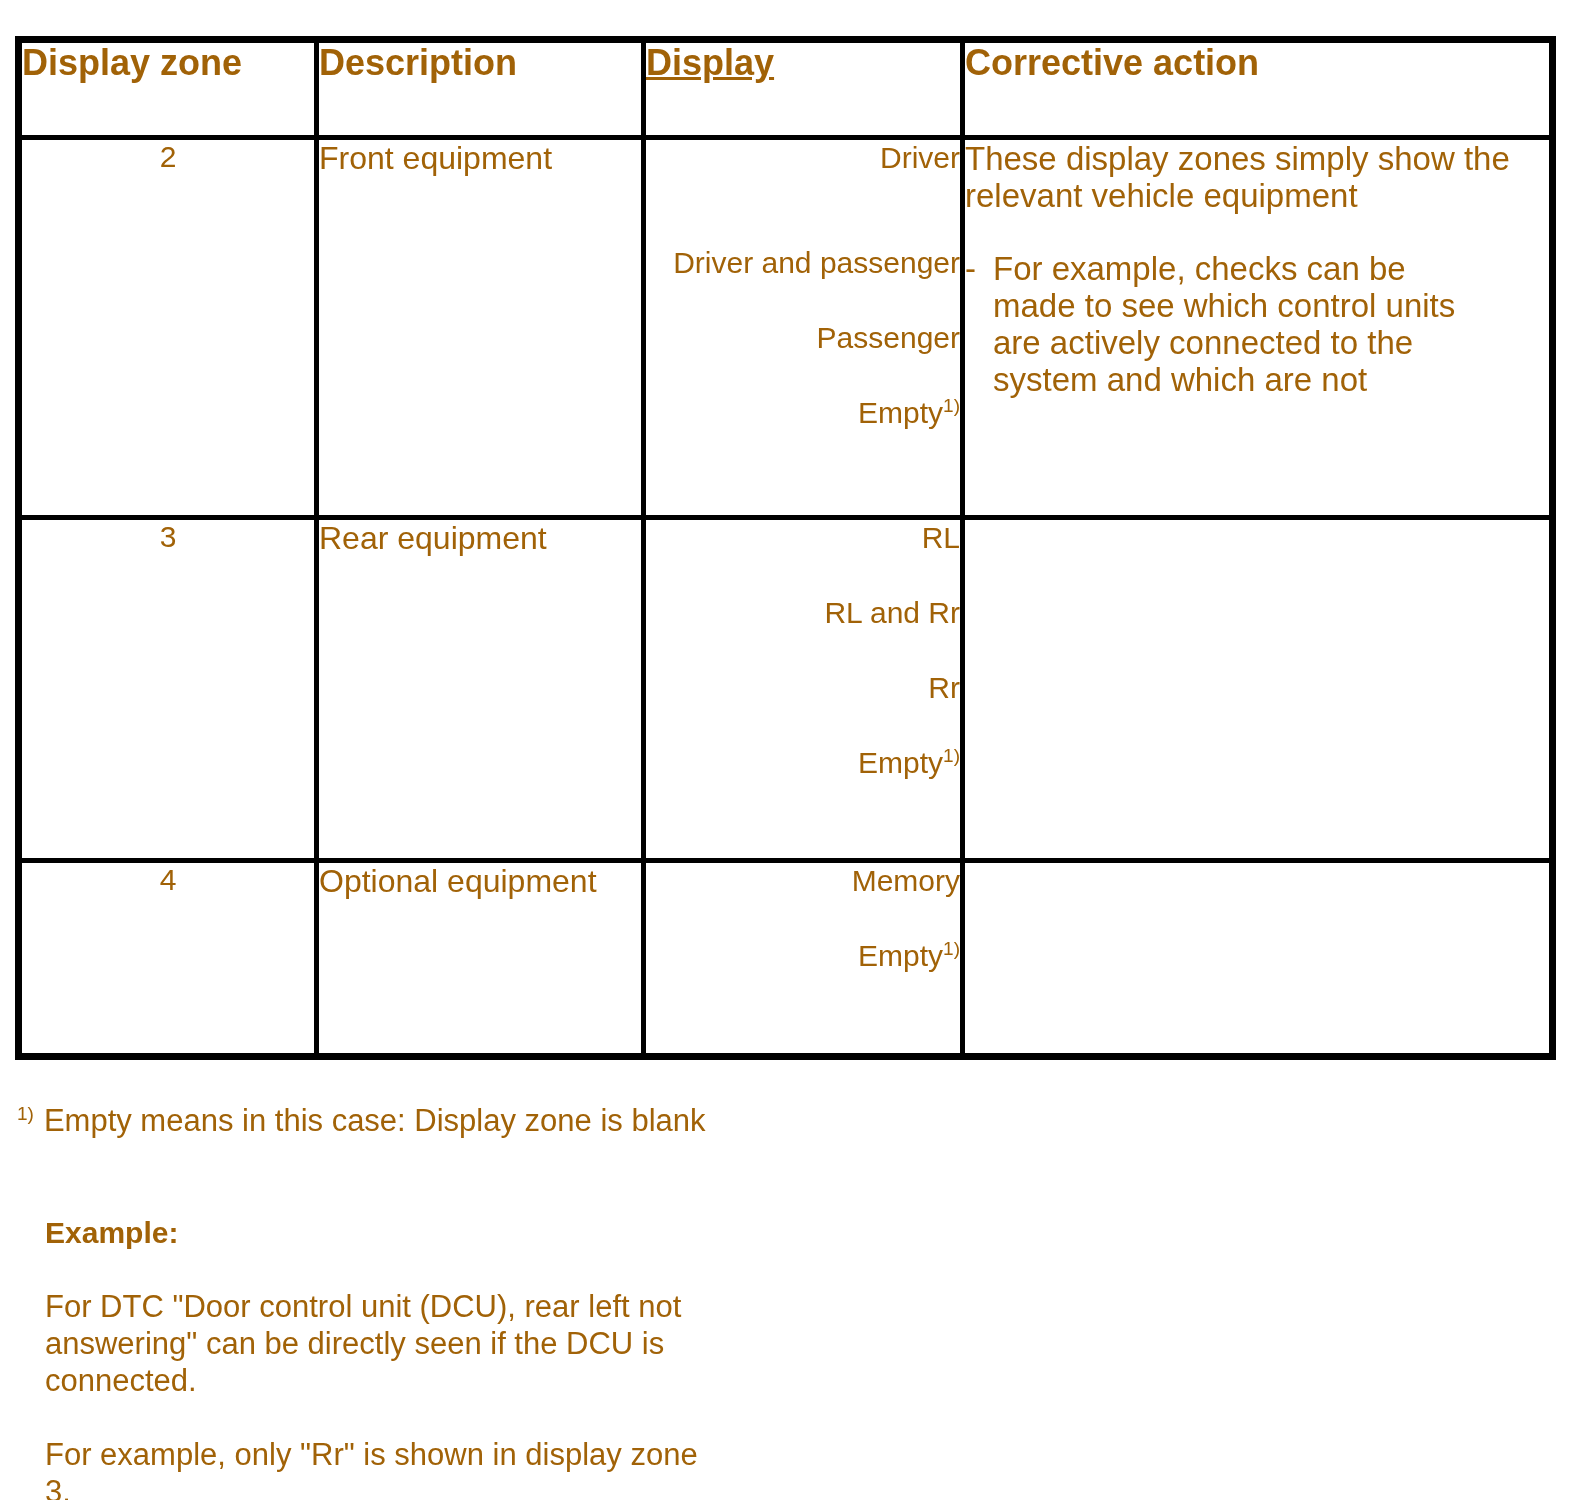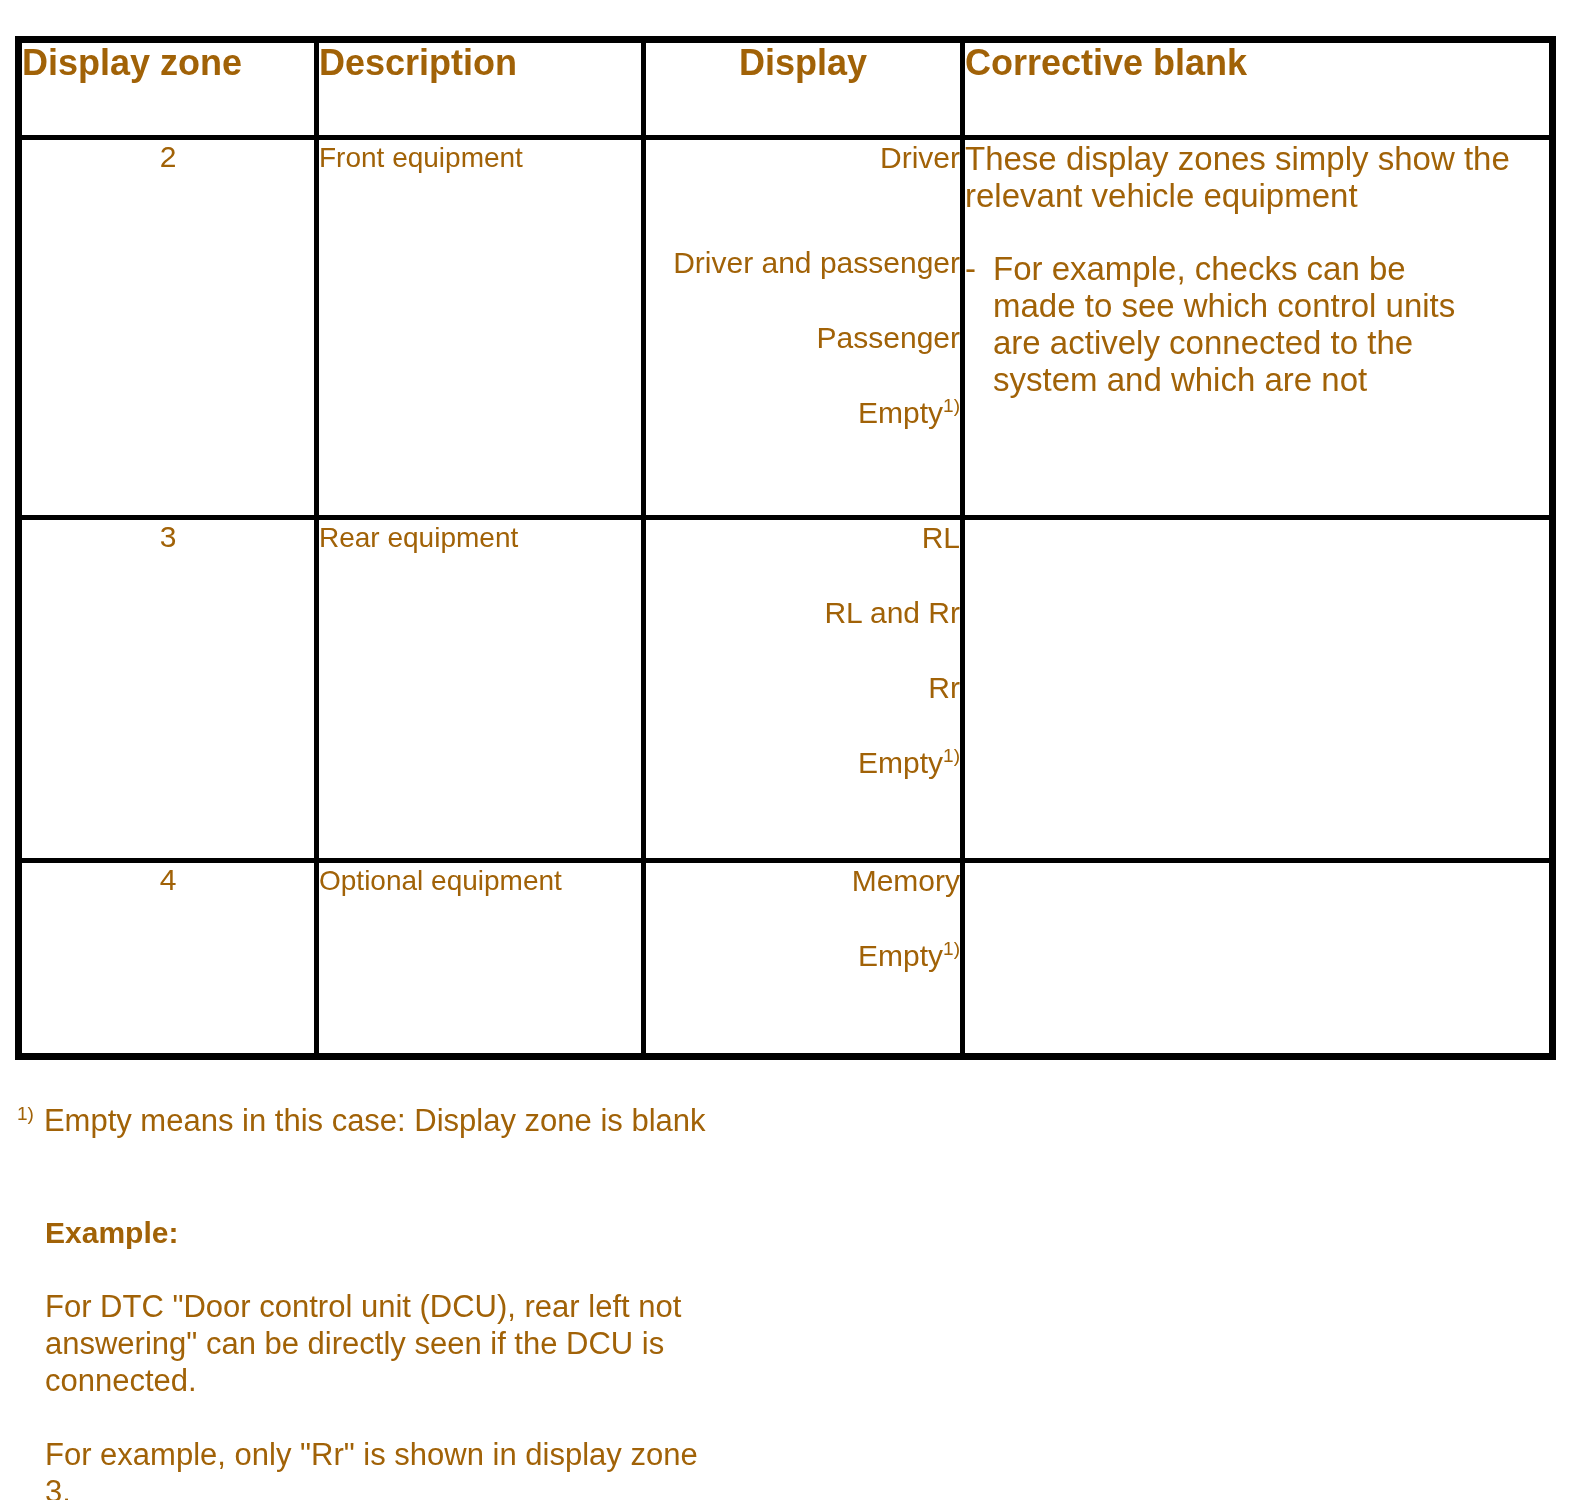--- a/index.html
+++ b/index.html
@@ -37,31 +37,31 @@
 
   th {
     font-size: 36px;
     font-weight: bold;
     line-height: 40px;
     text-align: left;
     padding-top: 6px;
   }
   th.c1 { padding-left: 25px; }
   th.c2 { padding-left: 26px; }
-  th.c3 { text-align: center; padding-left: 0; }
+  th.c3 { text-align: left; padding-left: 0; text-decoration: underline; }
   th.c4 { padding-left: 26px; }
 
   td.zone {
     vertical-align: middle;
     text-align: center;
     font-size: 30px;
   }
   td.desc {
     padding: 37px 10px 0 27px;
-    font-size: 28px;
+    font-size: 32px;
     line-height: 36px;
   }
   td.display {
     padding-top: 37px;
     text-align: right;
     font-size: 30px;
   }
   .disp-item { line-height: 36px; }
   .disp-item + .disp-item { margin-top: 39px; }
   .disp-item.gap-lg { margin-top: 69px; }
@@ -124,21 +124,21 @@
       <col style="width:298px">
       <col style="width:327px">
       <col style="width:319px">
       <col style="width:590px">
     </colgroup>
     <tbody>
         <tr class="hdr">
       <th class="c1">Display zone</th>
       <th class="c2">Description</th>
       <th class="c3">Display</th>
-      <th class="c4">Corrective blank</th>
+      <th class="c4">Corrective action</th>
     </tr>
 
     <tr class="r2">
       <td class="zone">2</td>
       <td class="desc">Front equipment</td>
       <td class="display">
         <div class="disp-item"><span>Driver</span><sup class="fn"></sup></div>
         <div class="disp-item gap-lg"><span>Driver and passenger</span><sup class="fn"></sup></div>
         <div class="disp-item"><span>Passenger</span><sup class="fn"></sup></div>
         <div class="disp-item"><span>Empty</span><sup class="fn">1)</sup></div>

